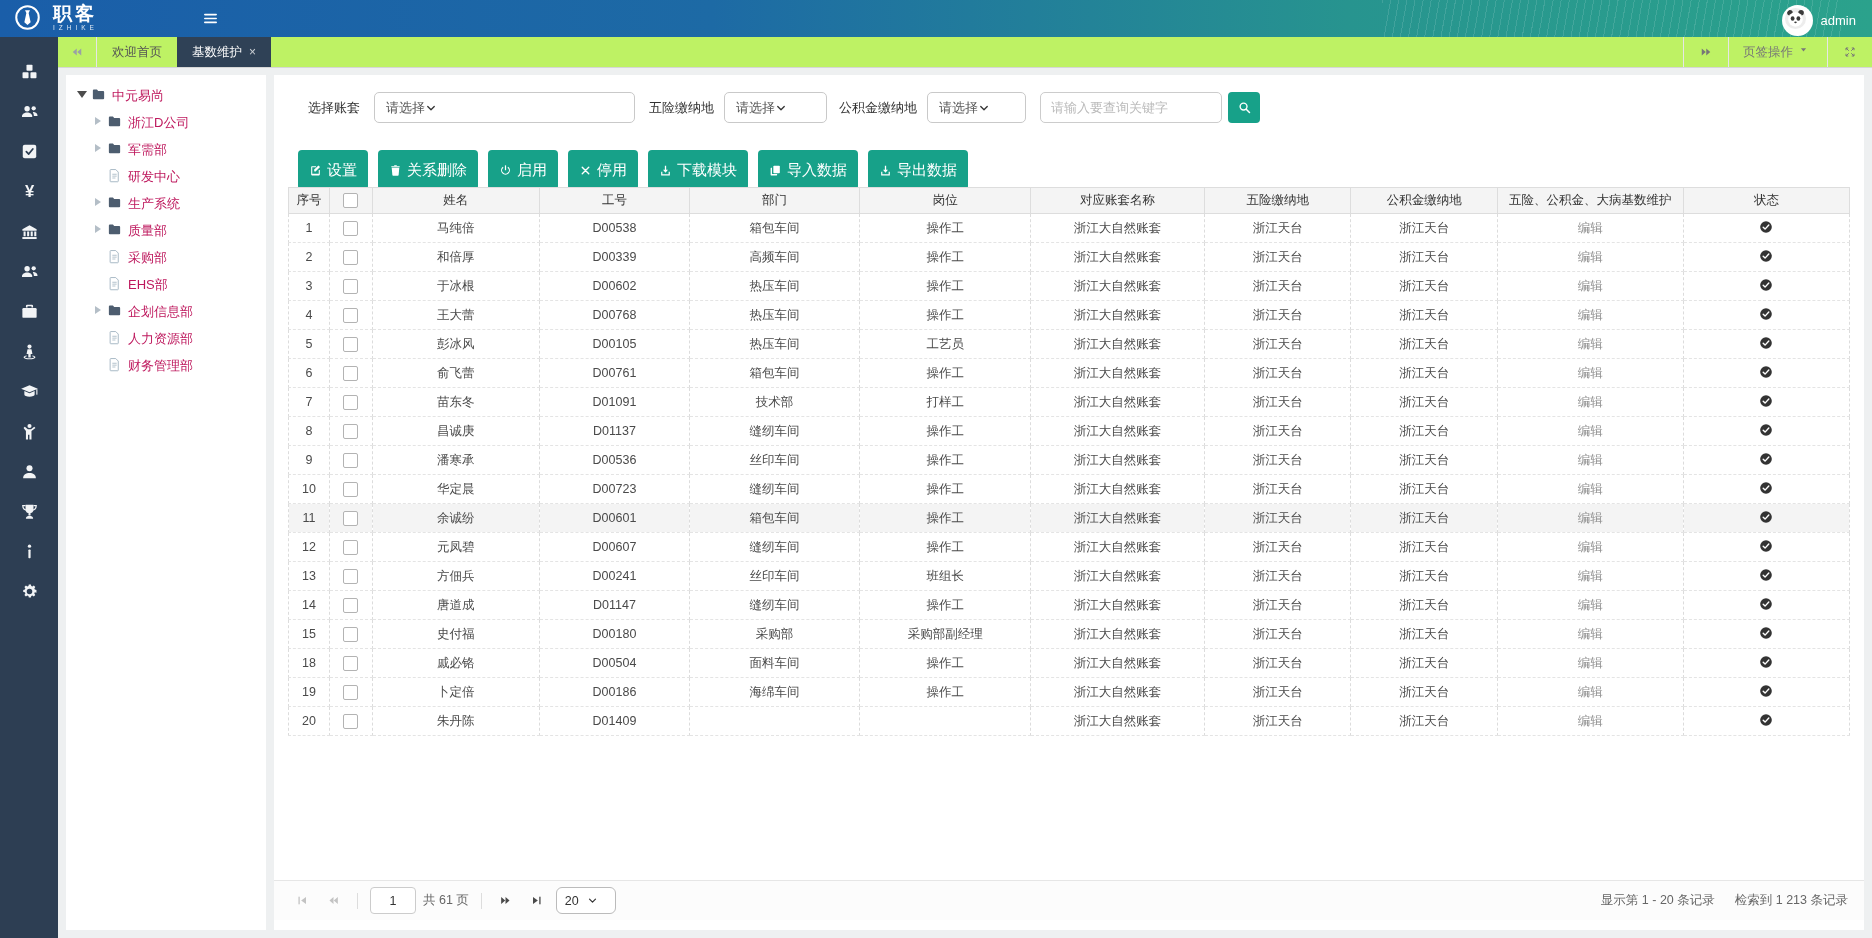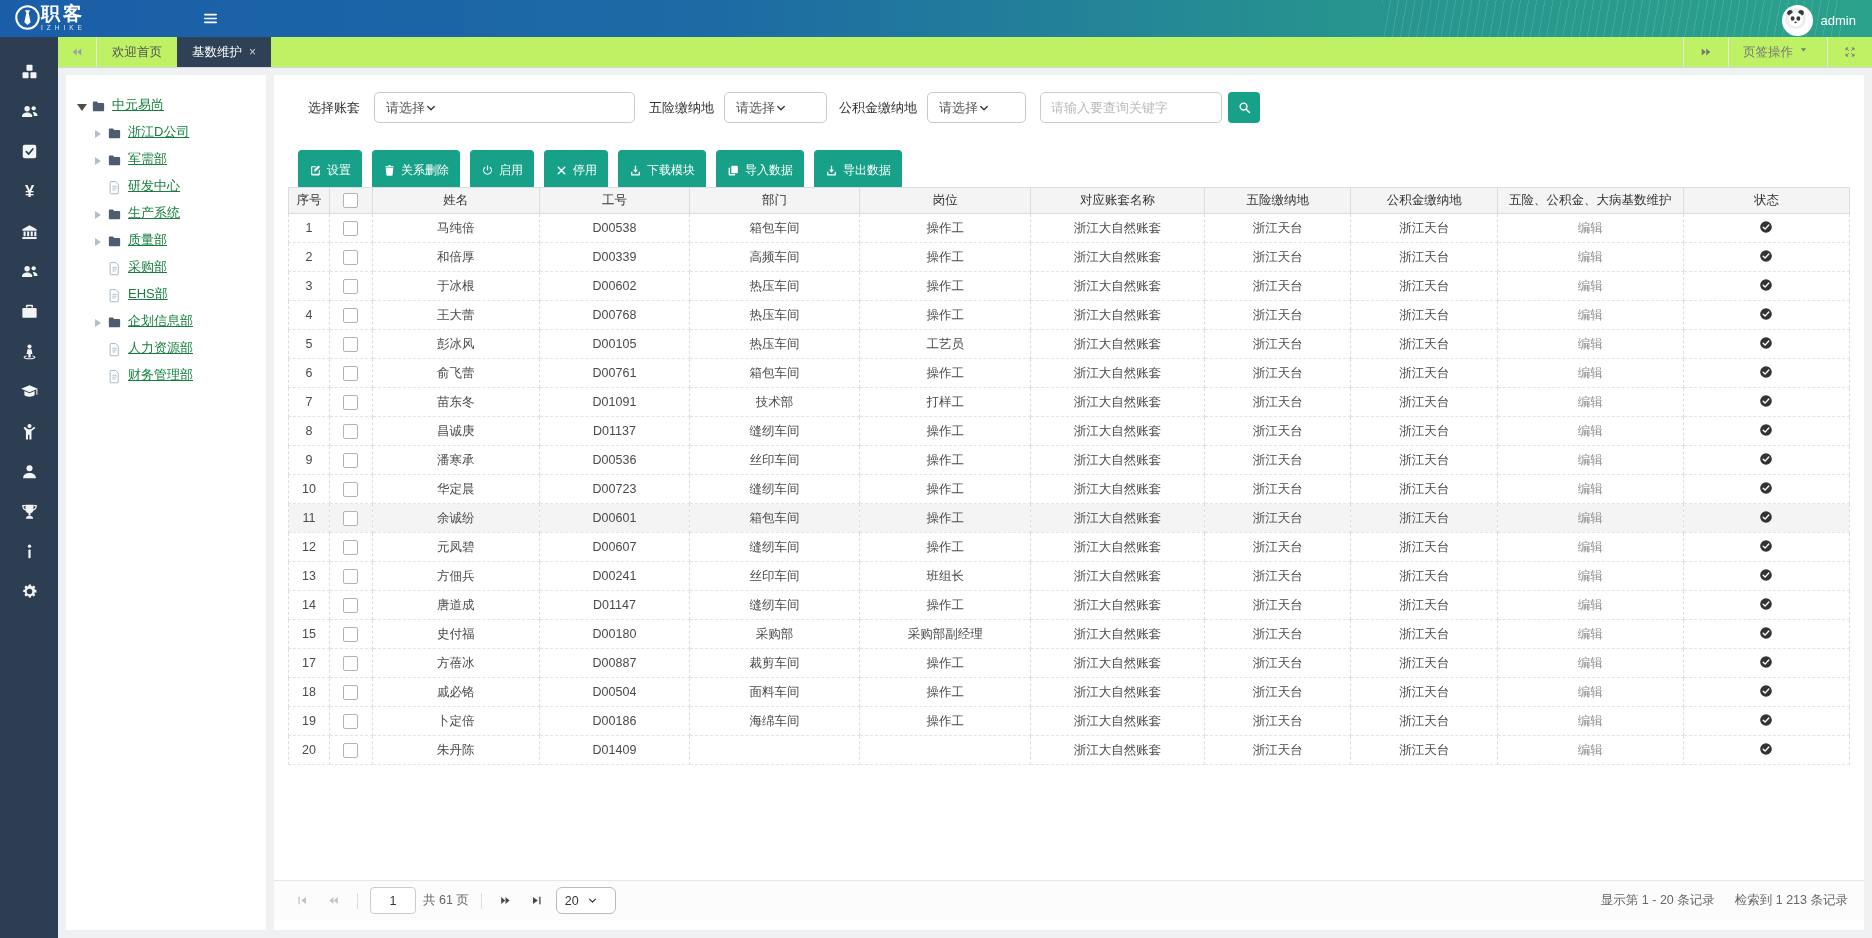--- a/index.html
+++ b/index.html
@@ -4,21 +4,21 @@
 <style>
   html,body{margin:0;padding:0;background:#dcdcdc;font-family:"Liberation Sans","DejaVu Sans",sans-serif;}
   .screen{position:relative;width:1872px;height:938px;background:#eef0f1;overflow:hidden;}
   svg{display:block;}
 
   
   .topbar{position:absolute;top:0;left:0;right:0;height:37px;color:#fff;
     background:linear-gradient(90deg,#1a5ea9 0%,#1d6aa5 38%,#27948f 72%,#2ba28c 100%);}
   .topbar .decor{position:absolute;right:30px;top:0;height:37px;width:460px;
     background:repeating-linear-gradient(100deg,rgba(255,255,255,.12) 0 1px,transparent 1px 8px);}
-  .logo{position:absolute;left:14px;top:4px;display:flex;align-items:center;gap:0;}
+  .logo{position:absolute;left:14px;top:4px;display:flex;align-items:center;gap:12px;}
   .logo svg{width:27px;height:27px;}
   .logo-txt{display:flex;flex-direction:column;line-height:1;}
   .logo-zh{font-size:19px;font-weight:bold;letter-spacing:3px;}
   .logo-en{font-size:6.5px;letter-spacing:4px;margin-top:2px;opacity:.85;}
   .burger{position:absolute;left:202px;top:10px;width:18px;height:18px;cursor:pointer;}
   .burger svg{width:17px;height:17px;}
   .userbox{position:absolute;right:16px;top:5px;display:flex;align-items:center;gap:8px;font-size:13px;}
   .avatar{width:27px;height:27px;border-radius:50%;border:2px solid rgba(255,255,255,.9);overflow:hidden;background:#fff;}
   .avatar svg{width:23px;height:23px;}
 
@@ -39,21 +39,21 @@
   .tab-close{margin-left:7px;font-size:12px;color:rgba(255,255,255,.75);}
   .tab-right{margin-left:auto;display:flex;align-items:stretch;}
   .tr-btn{display:flex;align-items:center;justify-content:center;color:#777;border-left:1px solid #e6e6e6;cursor:pointer;font-size:12.5px;}
   .tr-btn.sq{width:44px;}
   .tr-btn.ops{padding:0 14px;gap:6px;}
   .tr-btn svg{width:12px;height:12px;}
   .tr-btn .caret svg{width:9px;height:9px;}
 
   
   .treepanel{position:absolute;top:75px;left:66px;width:200px;bottom:8px;background:#fff;padding-top:12px;box-sizing:border-box;}
-  .tree-item{height:27px;display:flex;align-items:flex-end;font-size:13px;color:#15803d;padding-left:26px;cursor:pointer;white-space:nowrap;text-decoration:underline;}
+  .tree-item{height:27px;display:flex;align-items:flex-start;font-size:13px;color:#be185d;padding-left:26px;cursor:pointer;white-space:nowrap;}
   .tree-item.lvl0{padding-left:10px;}
   .caret{width:14px;height:14px;position:relative;flex:0 0 14px;}
   .caret.closed::before{content:"";position:absolute;left:3px;top:3px;border-left:6px solid #b4bec7;border-top:4px solid transparent;border-bottom:4px solid transparent;}
   .caret.open::before{content:"";position:absolute;left:1px;top:4px;border-top:7px solid #4c4c4c;border-left:5px solid transparent;border-right:5px solid transparent;}
   .tree-ic{margin:0 6px 0 1px;flex:0 0 15px;}
   .tree-ic svg{width:15px;height:15px;}
   .tree-ic.folder{color:#4d5d6f;}
 
   
   .panel{position:absolute;top:75px;left:274px;right:8px;bottom:8px;background:#fff;}
@@ -67,21 +67,21 @@
   .sel1{width:240px;margin-right:14px;}
   .sel2{width:82px;margin-right:12px;}
   .sel3{width:78px;margin-right:14px;}
   .search-input{width:160px;height:29px;border:1px solid #ccc;border-radius:5px;padding:0 10px;font-size:13px;color:#333;outline:none;}
   .search-input::placeholder{color:#bbb;}
   .search-btn{width:32px;height:31px;margin-left:6px;border:none;border-radius:4px;background:#17a189;color:#fff;display:flex;align-items:center;justify-content:center;cursor:pointer;}
   .search-btn svg{width:15px;height:15px;}
 
   .toolbar{position:absolute;top:75px;left:24px;display:flex;align-items:center;}
   .tbtn{height:40px;margin-right:10px;border:none;border-radius:4px;background:#17a189;color:#fff;
-    display:inline-flex;align-items:center;gap:5px;padding:0 11px;font-size:12px;font-family:inherit;cursor:pointer;}
+    display:inline-flex;align-items:center;gap:5px;padding:0 11px;font-size:15px;font-family:inherit;cursor:pointer;}
   .tbtn svg{width:13px;height:13px;}
 
   .tablewrap{position:absolute;top:112px;left:14px;right:14px;}
   table.grid{width:100%;border-collapse:collapse;table-layout:fixed;font-size:12.5px;color:#4a4a4a;}
   .grid th{height:25px;background:#f4f4f4;border:1px solid #ddd;font-weight:normal;color:#333;padding:0 2px;
     white-space:nowrap;overflow:hidden;text-overflow:ellipsis;}
   .grid td{height:28px;border-right:1px dashed #dcdcdc;border-bottom:1px dashed #e4e4e4;text-align:center;
     white-space:nowrap;overflow:hidden;text-overflow:ellipsis;padding:0 2px;}
   .grid td:first-child{border-left:1px dashed #dcdcdc;}
   .grid tr.hl td{background:#f4f4f4;}
@@ -768,38 +768,20 @@
                   </svg>
                 </span></td>
             </tr>
             <tr>
               <td>15</td>
               <td><span class="cb"></span></td>
               <td>史付福</td>
               <td>D00180</td>
               <td>采购部</td>
               <td>采购部副经理</td>
-              <td>浙江大自然账套</td>
-              <td>浙江天台</td>
-              <td>浙江天台</td>
-              <td><span class="edit-link">编辑</span></td>
-              <td><span class="status">
-                  <svg viewBox="0 0 24 24" fill="currentColor" aria-hidden="true">
-                    <circle cx="12" cy="12" r="10"></circle>
-                    <path d="M7.2 12.4l3.2 3.2 6.4-7" fill="none" stroke="#fff" stroke-width="2.4" stroke-linecap="round" stroke-linejoin="round"></path>
-                  </svg>
-                </span></td>
-            </tr>
-            <tr>
-              <td>17</td>
-              <td><span class="cb"></span></td>
-              <td>方蓓冰</td>
-              <td>D00887</td>
-              <td>裁剪车间</td>
-              <td>操作工</td>
               <td>浙江大自然账套</td>
               <td>浙江天台</td>
               <td>浙江天台</td>
               <td><span class="edit-link">编辑</span></td>
               <td><span class="status">
                   <svg viewBox="0 0 24 24" fill="currentColor" aria-hidden="true">
                     <circle cx="12" cy="12" r="10"></circle>
                     <path d="M7.2 12.4l3.2 3.2 6.4-7" fill="none" stroke="#fff" stroke-width="2.4" stroke-linecap="round" stroke-linejoin="round"></path>
                   </svg>
                 </span></td>

